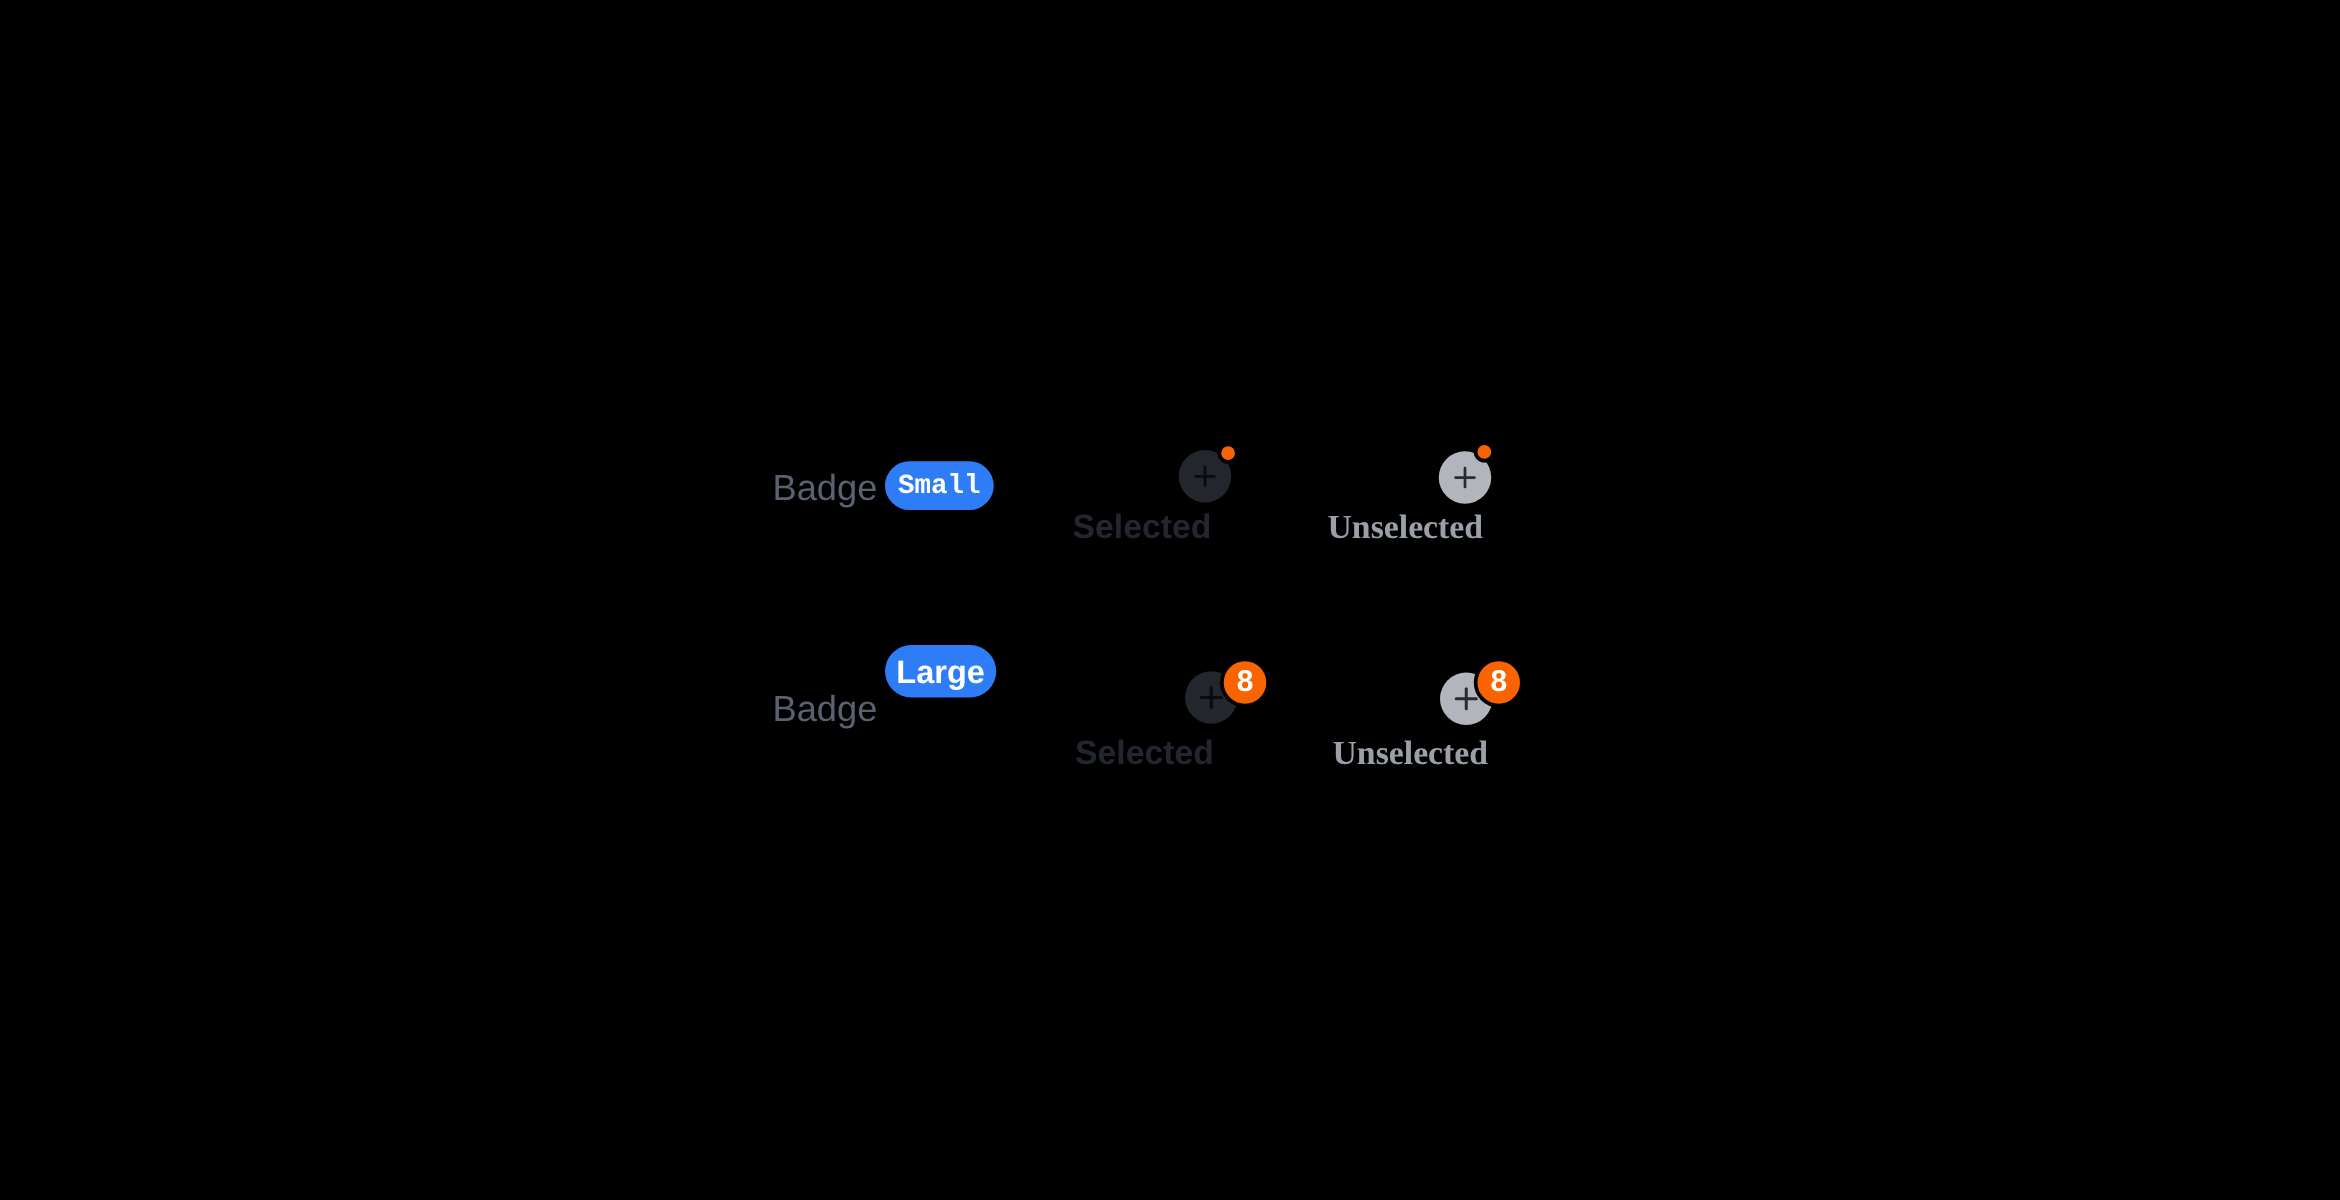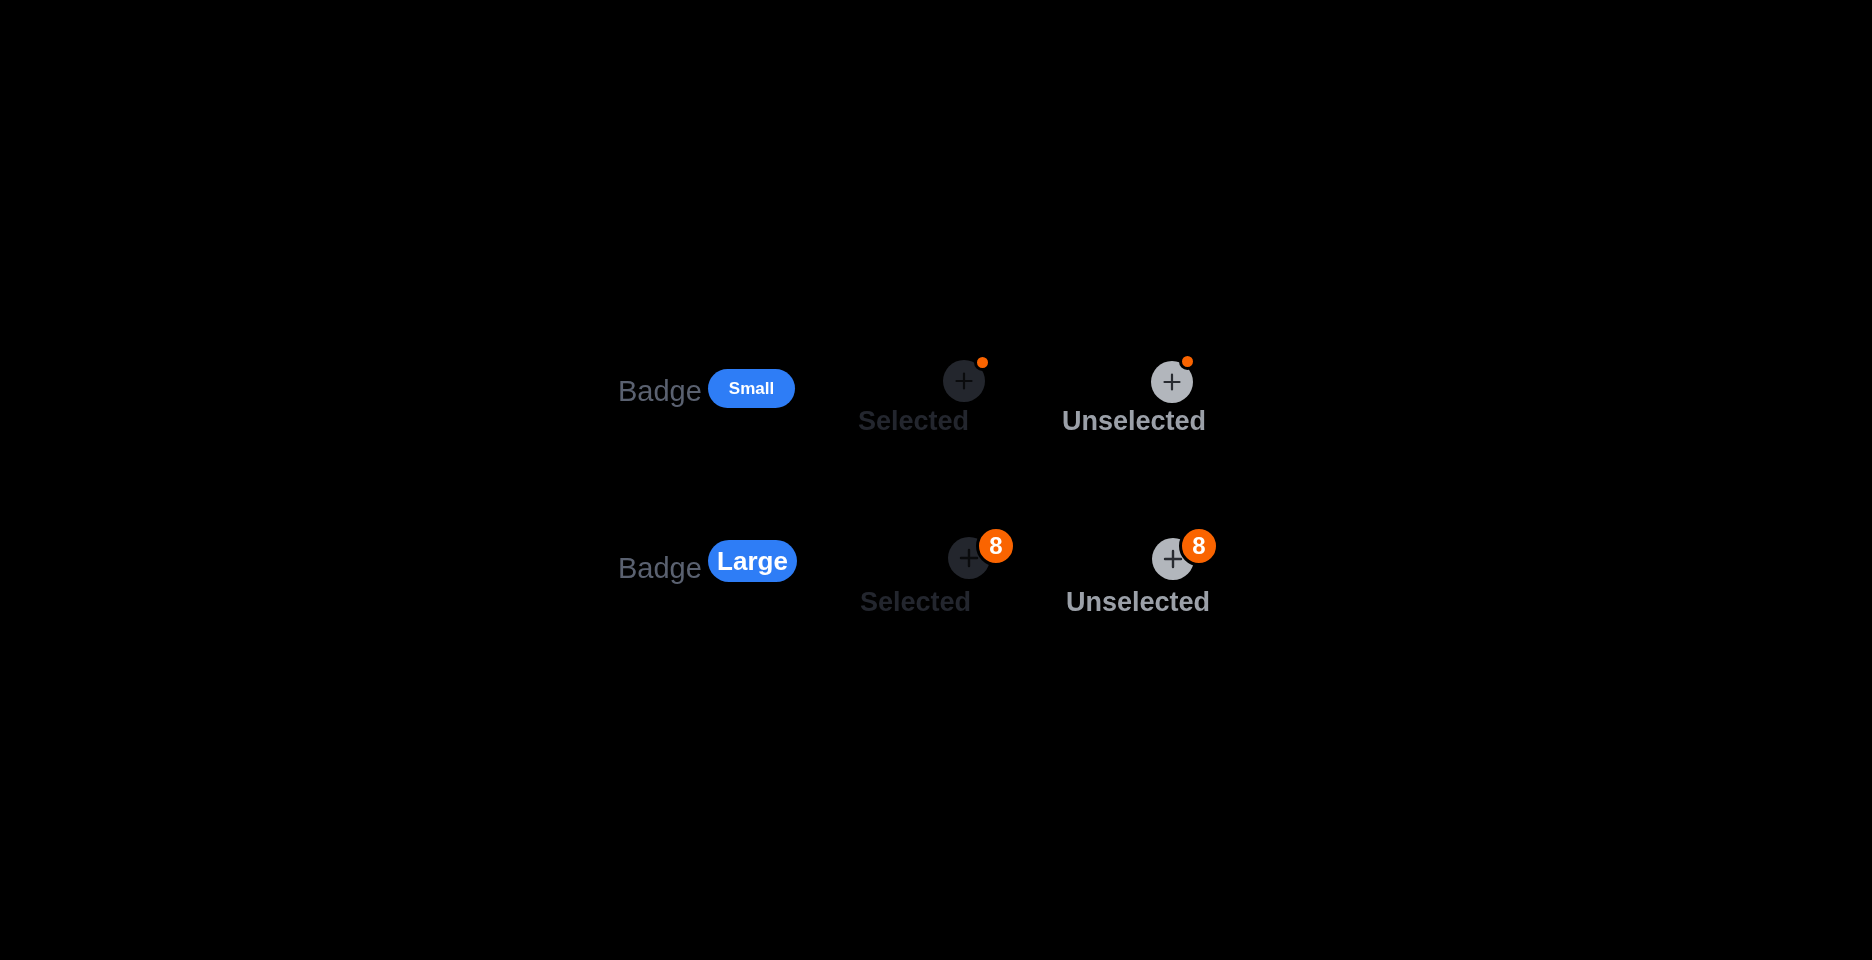--- a/index.html
+++ b/index.html
@@ -17,22 +17,22 @@
   }
   #row1-label { left:618px; top:377px; }
   #row2-label { left:618px; top:554px; }
 
   
   .size-tag {
     position:absolute; display:flex; align-items:center; justify-content:center;
     background:var(--accent-blue,#2e7df6); color:#fff; font-weight:700;
     box-sizing:border-box;
   }
-  #tag-small { left:708px; top:369px; width:87px;  height:39px; border-radius:20px; font-size:17px; }
-  #tag-large { left:708px; top:540px; width:89px;  height:42px; border-radius:21px; font-size:26px; }
+  #tag-small { left:708px; top:369px; width:87px;  height:39px; border-radius:20px; font-size:22px;font-family:Liberation Mono, monospace; }
+  #tag-large { left:708px; top:516px; width:89px;  height:42px; border-radius:21px; font-size:26px; }
 
   
   .add-btn {
     position:absolute; width:42px; height:42px; border-radius:50%;
     display:flex; align-items:center; justify-content:center;
   }
   .add-btn.selected   { background:var(--selected-circle,#23262d); }
   .add-btn.unselected { background:var(--unselected-circle,#b2b6bc); }
   #btn-r1-sel   { left:943px;  top:360px; }
   #btn-r1-unsel { left:1151px; top:361px; }
@@ -60,21 +60,21 @@
   }
   #btn-r2-sel   .count-badge { left:28px; top:-11px; }
   #btn-r2-unsel .count-badge { left:27px; top:-12px; }
 
   
   .state-label {
     position:absolute; width:220px; text-align:left;
     font-size:27px; font-weight:600; line-height:1.15;
   }
   .state-label.selected   { color:var(--selected-label,#23262e); }
-  .state-label.unselected { color:var(--unselected-label,#9ba0a8); }
+  .state-label.unselected { color:var(--unselected-label,#9ba0a8);font-family:Liberation Serif, serif; }
   #lbl-r1-sel   { left:858px;  top:406px; }
   #lbl-r1-unsel { left:1062px; top:406px; }
   #lbl-r2-sel   { left:860px;  top:587px; }
   #lbl-r2-unsel { left:1066px; top:587px; }
 </style>
 </head>
 <body>
 
 <div class="canvas">
 

